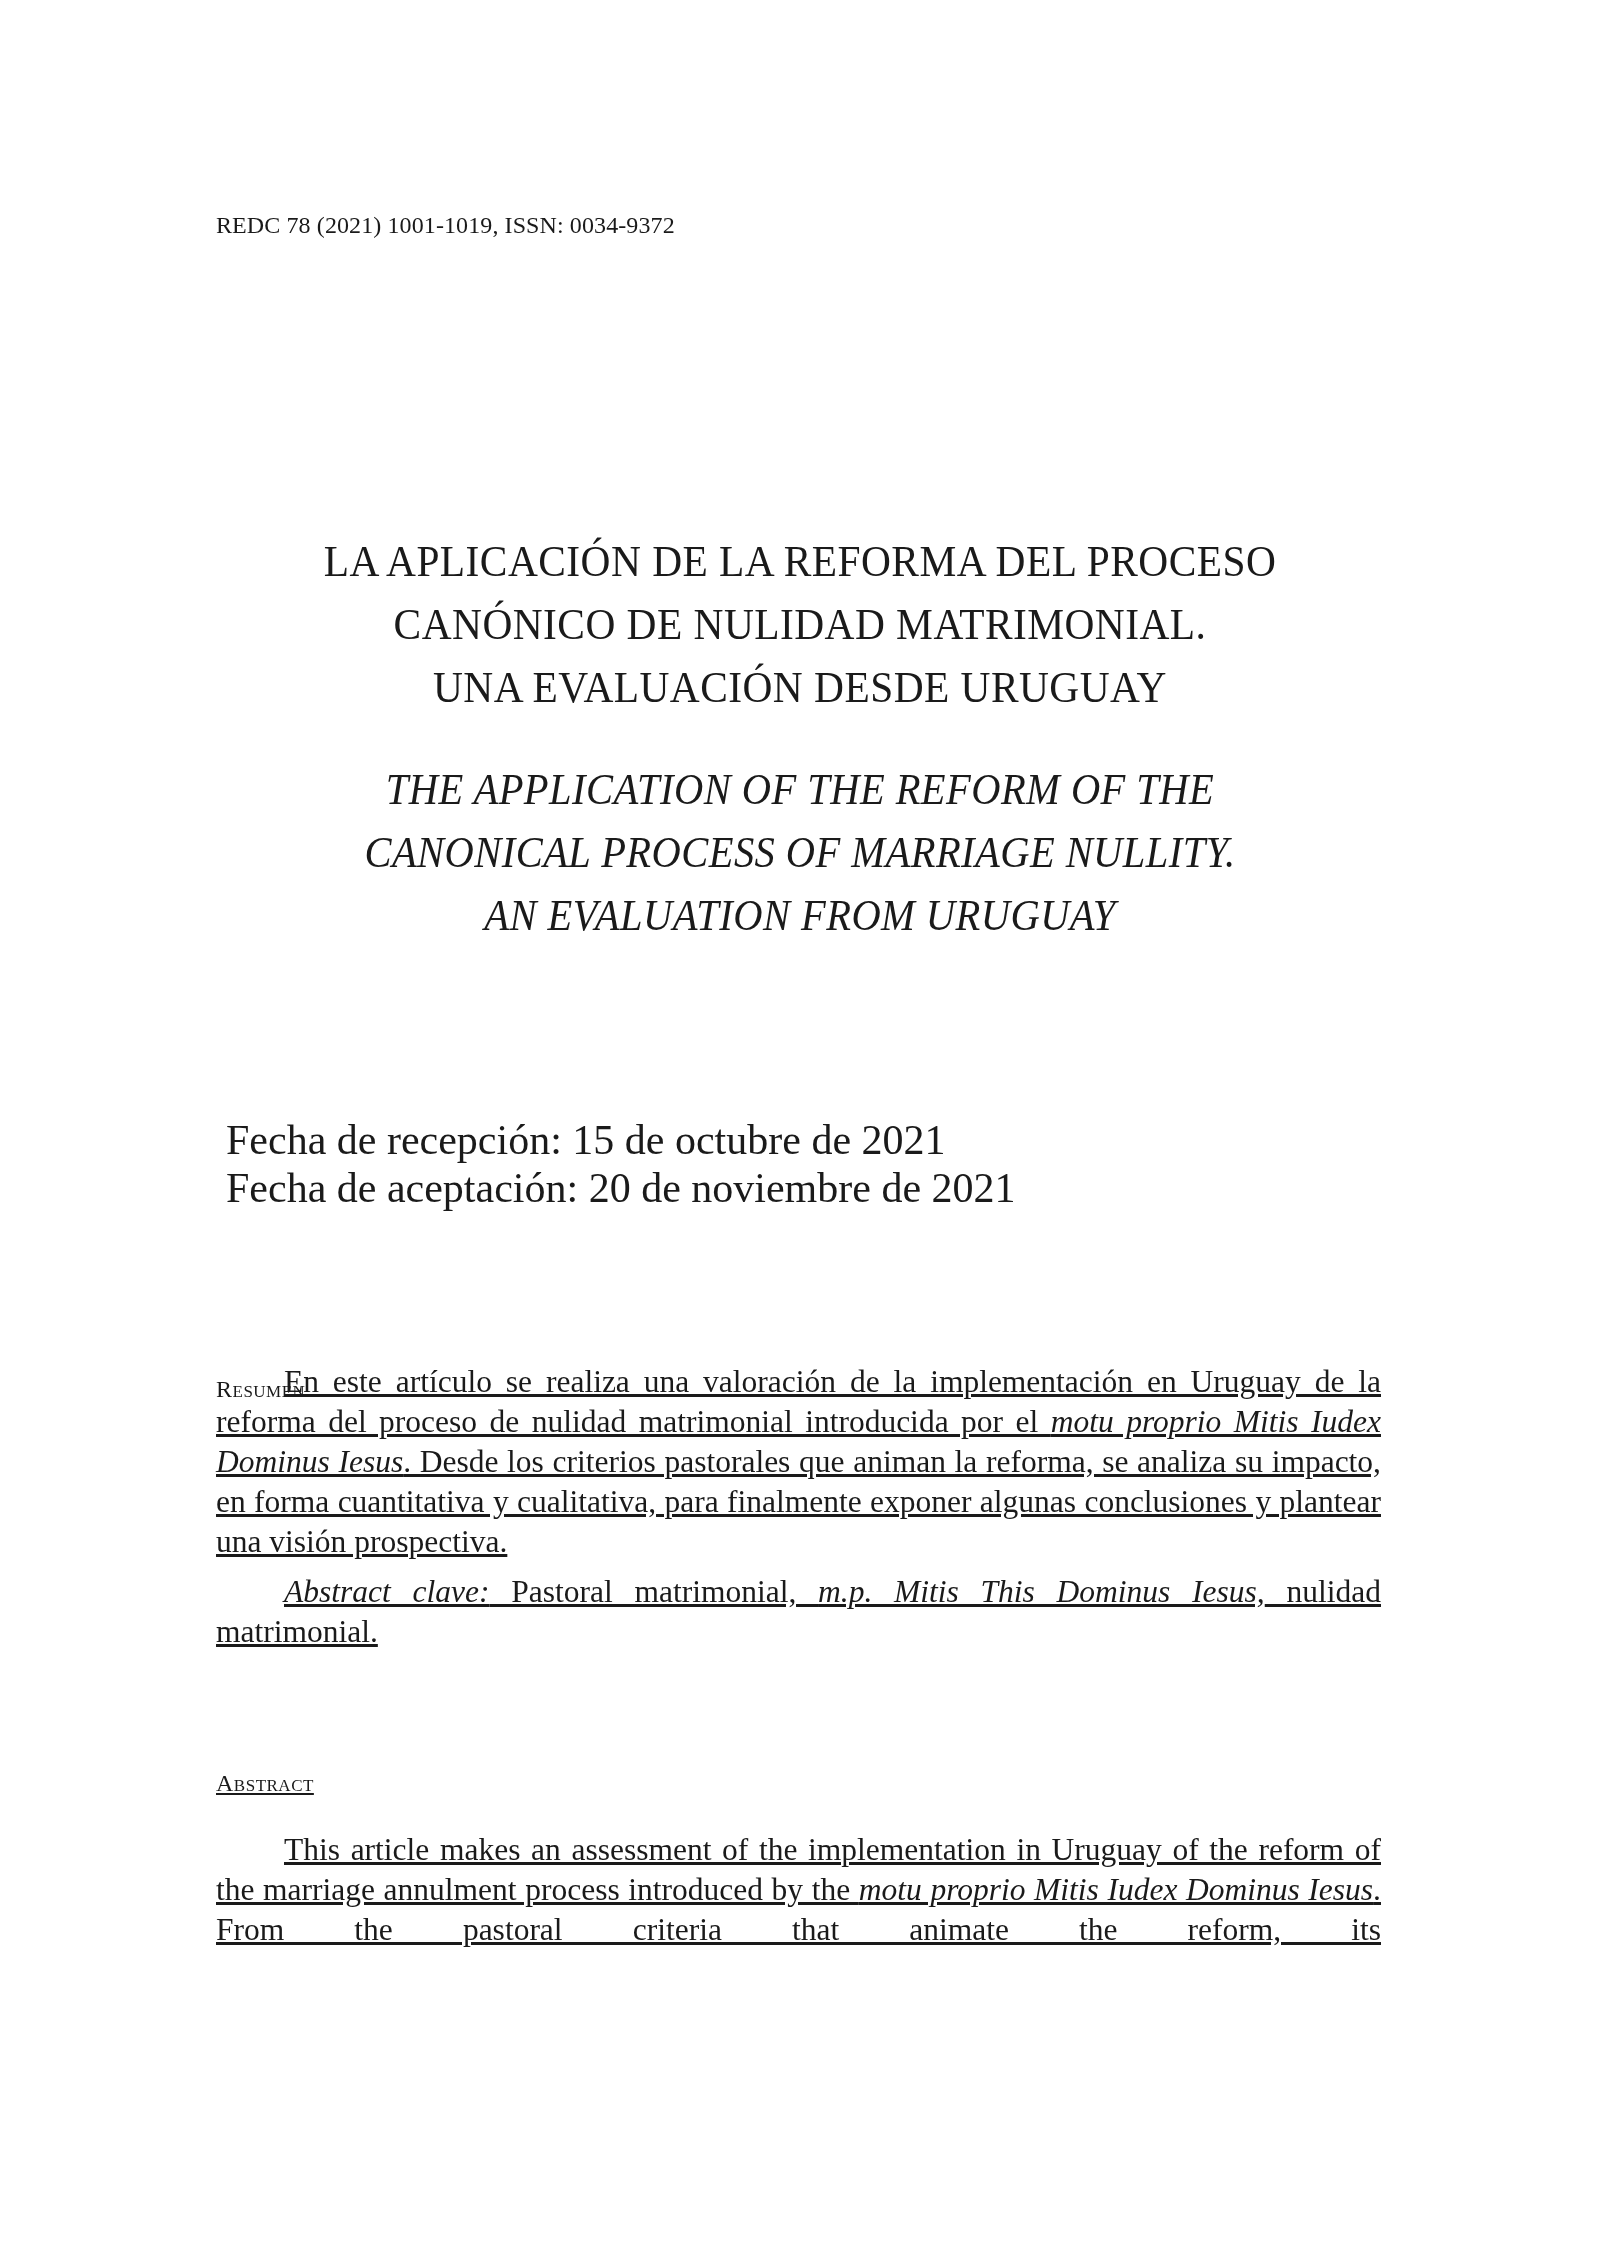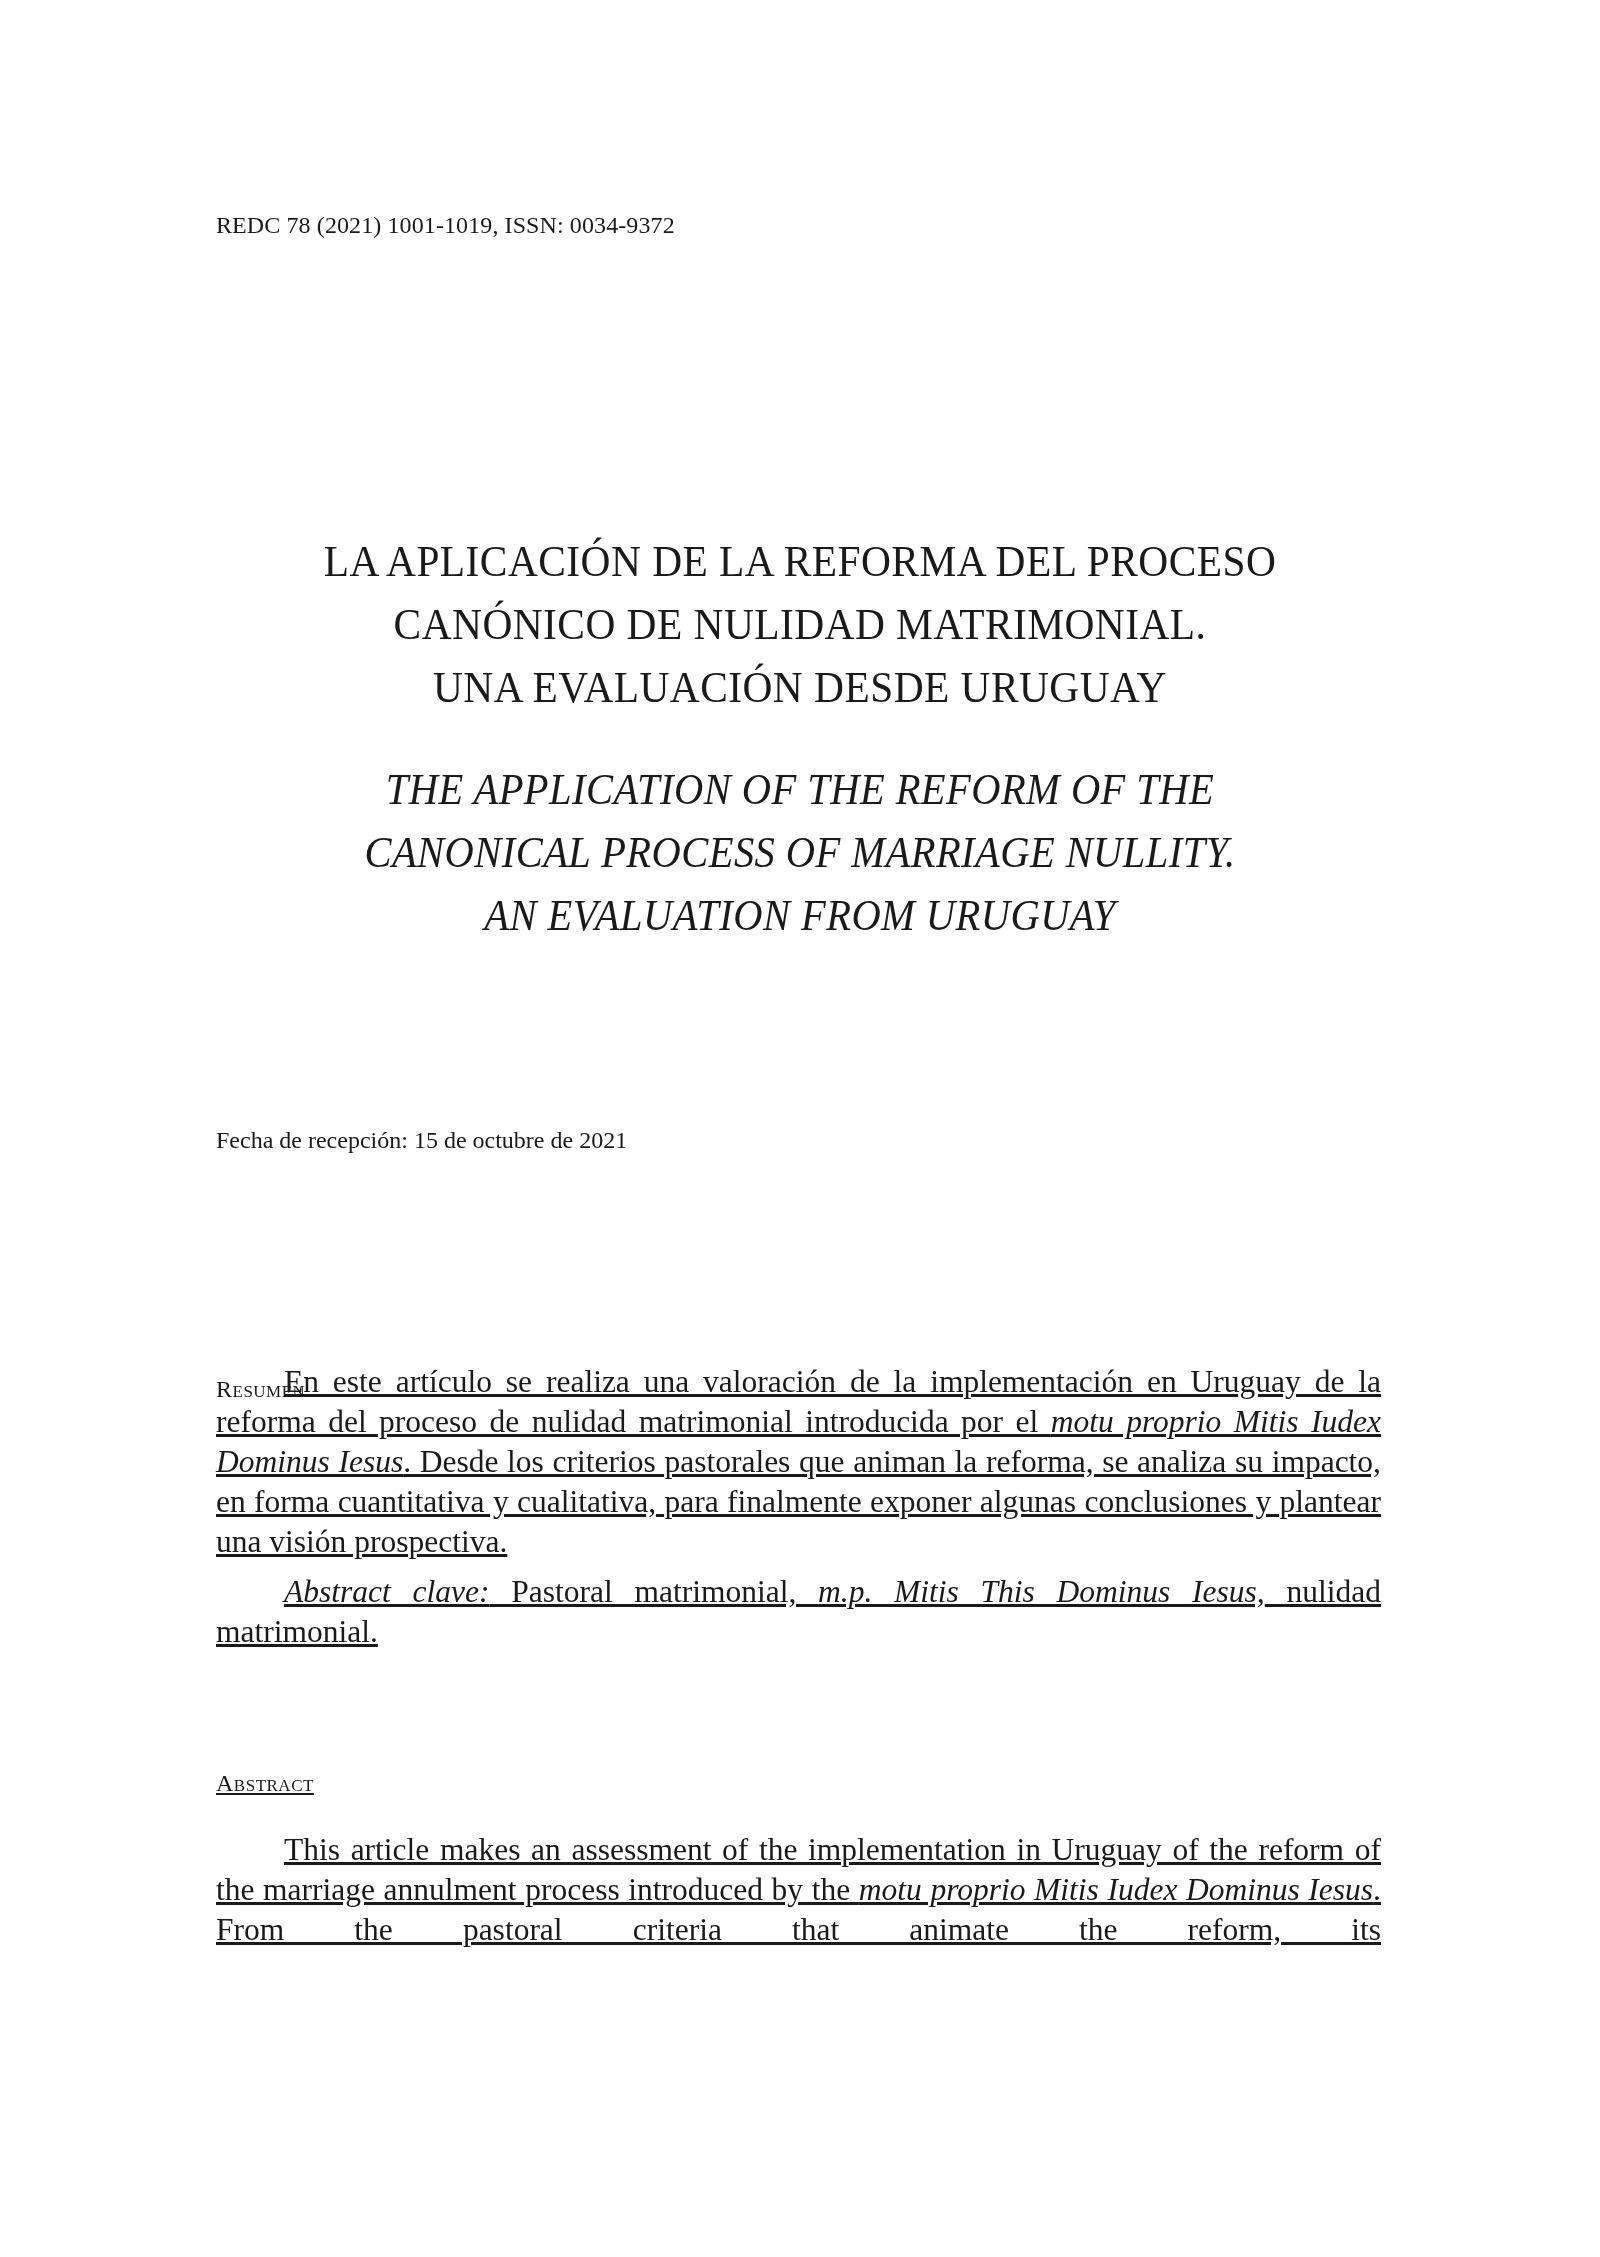--- a/index.html
+++ b/index.html
@@ -47,23 +47,23 @@
     font-size: 45px;
     line-height: 63px;
     font-style: italic;
     font-weight: normal;
     letter-spacing: 0.5px;
     transform: scaleX(0.9);
   }
   .title-line { display: block; }
   .dates {
     position: absolute;
-    left: 216px;
+    left: 226px;
     top: 1116px;
-    font-size: 24px;
+    font-size: 42px;
     line-height: 48px;
   }
   .date-line { display: block; }
   .section-heading {
     position: absolute;
     left: 216px;
     font-size: 24px;
     font-variant: small-caps;
     letter-spacing: 0.5px;
   }
@@ -100,20 +100,21 @@
   </h1>
 
   <h2 class="title-block title-en" style="margin:0;">
     <span class="title-line">THE APPLICATION OF THE REFORM OF THE</span>
     <span class="title-line">CANONICAL PROCESS OF MARRIAGE NULLITY.</span>
     <span class="title-line">AN EVALUATION FROM URUGUAY</span>
   </h2>
 
   <div class="dates">
     <span class="date-line">Fecha de recepción: 15 de octubre de 2021</span>
+    <span class="date-line">Fecha de aceptación: 20 de noviembre de 2021</span>
   </div>
 
   <div class="section-heading resumen-heading">Resumen</div>
 
   <div class="body-text resumen-body">
     <p><span>En este artículo se realiza una valoración de la implementación en Uruguay de la reforma del proceso de nulidad matrimonial introducida por el </span><em>motu proprio Mitis Iudex Dominus Iesus</em><span>. Desde los criterios pastorales que animan la reforma, se analiza su impacto, en forma cuantitativa y cualitativa, para finalmente exponer algunas conclusiones y plantear una visión prospectiva.</span></p>
     <p><em>Abstract clave:</em><span> Pastoral matrimonial, </span><em>m.p. Mitis This Dominus Iesus,</em><span> nulidad matrimonial.</span></p>
   </div>
 
   <div class="section-heading abstract-heading">Abstract</div>

